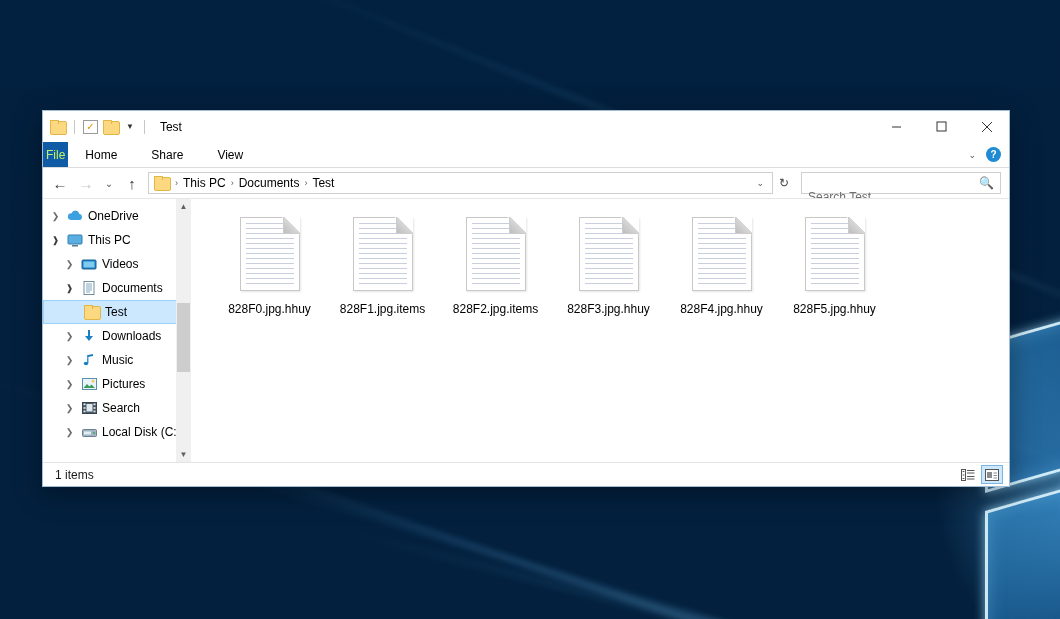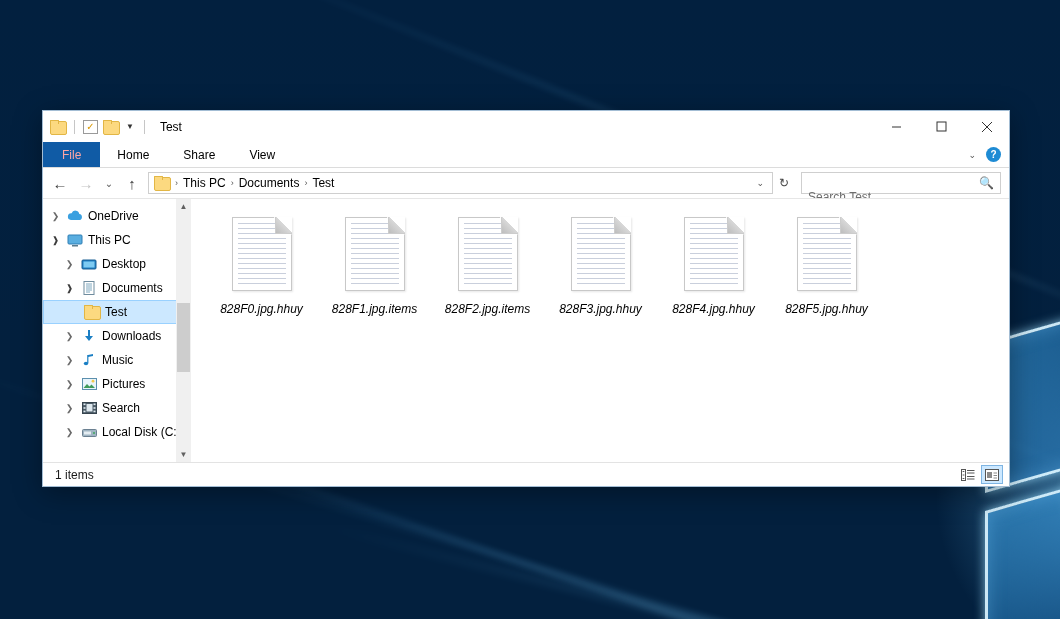--- a/index.html
+++ b/index.html
@@ -123,21 +123,21 @@
   
   .ribbon {
     height: 26px; display: flex; align-items: stretch;
     border-bottom: 1px solid #dcdcdc;
     background: #ffffff; position: relative; flex: 0 0 auto;
   }
   .tab {
     padding: 0 17px; display: flex; align-items: center;
     font-size: 12px; color: #000;
   }
-  .tab.file { background: #105ba5; color: #fca5a5; padding: 0 19px; }
+  .tab.file { background: #105ba5; color: #bef264; padding: 0 3px; }
   .ribbon-right {
     margin-left: auto; display: flex; align-items: center; gap: 6px; padding-right: 8px;
   }
   .chev-down { font-size: 9px; color: #555; padding: 0 4px; }
   .help-ico {
     width: 15px; height: 15px; border-radius: 50%;
     background: #1e8bd4; color: #fff; font-size: 10px; font-weight: bold;
     display: flex; align-items: center; justify-content: center;
   }
 
@@ -191,21 +191,21 @@
   .indent3 { padding-left: 40px; }
   .sb-scroll {
     position: absolute; right: 0; top: 0; width: 15px; height: 100%;
     background: #f0f0f0; display: flex; flex-direction: column; align-items: center;
   }
   .sb-arrow { height: 15px; width: 15px; display:flex; align-items:center; justify-content:center; font-size: 8px; color: #606060; }
   .sb-track { flex: 1 1 auto; width: 15px; position: relative; }
   .sb-thumb { position: absolute; left: 1px; width: 13px; top: 38%; height: 30%; background: #cdcdcd; }
 
   
-  .filepane { flex: 1 1 auto; background: #fff; padding: 14px 0 0 14px; position: relative; overflow: hidden; font-style: italic; }
+  .filepane { flex: 1 1 auto; background: #fff; padding: 14px 0 0 22px; position: relative; overflow: hidden; }
   .grid { display: flex; flex-wrap: wrap; gap: 0; }
   .file-item {
     width: 113px; display: flex; flex-direction: column; align-items: center;
     padding-top: 4px;
   }
   .doc-icon {
     width: 60px; height: 74px; position: relative;
     background: #ffffff;
     border: 1px solid #c8c8c8;
     box-shadow: 1px 1px 2px rgba(0,0,0,0.10);
@@ -359,21 +359,21 @@
       </div>
 
       <div class="tree-item indent2">
         <span class="tw">❯</span>
         <span class="ti-ico">
           <svg width="16" height="13" viewBox="0 0 16 13">
               <rect x="1" y="2" width="14" height="9" rx="1" fill="#1e7fc4" stroke="#1a5f93"></rect>
               <rect x="2.5" y="3.5" width="11" height="6" fill="#7ecbf2"></rect>
             </svg>
         </span>
-        <span>Desktop</span>
+        <span>Videos</span>
       </div>
 
       <div class="tree-item indent2">
         <span class="tw open">❱</span>
         <span class="ti-ico">
           <svg width="14" height="14" viewBox="0 0 14 14">
               <rect x="2" y="0.5" width="10" height="13" fill="#fff" stroke="#6f8c9e"></rect>
               <g stroke="#7fa8bf" stroke-width="1">
                 <line x1="4" y1="3" x2="10" y2="3"></line>
                 <line x1="4" y1="5" x2="10" y2="5"></line>

